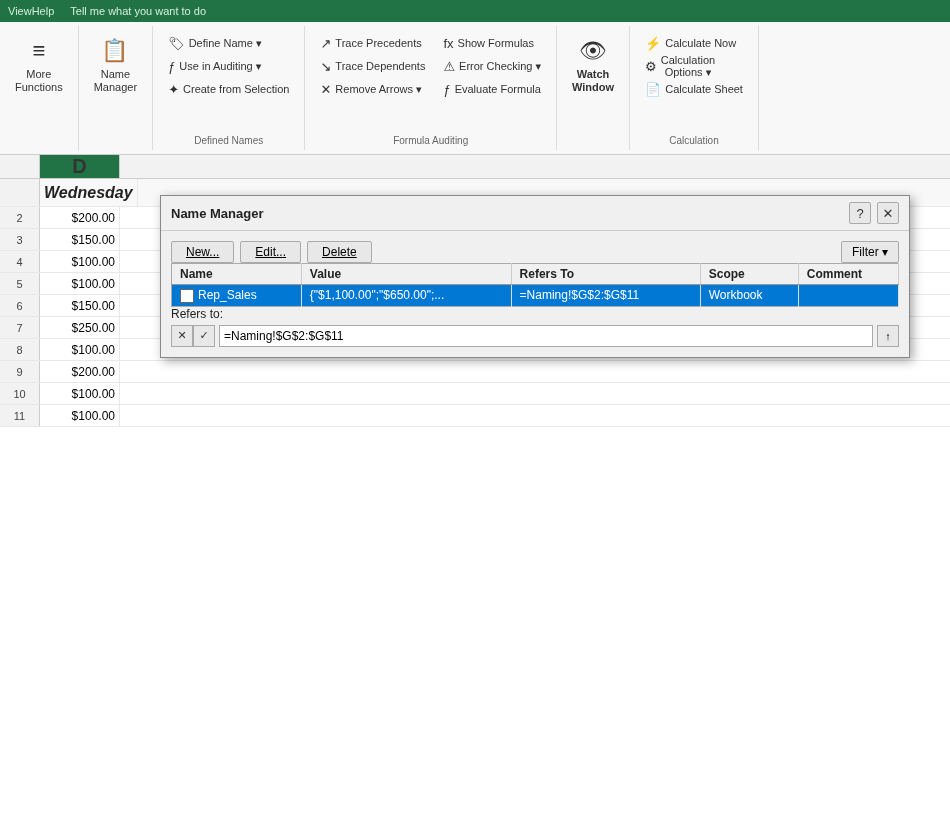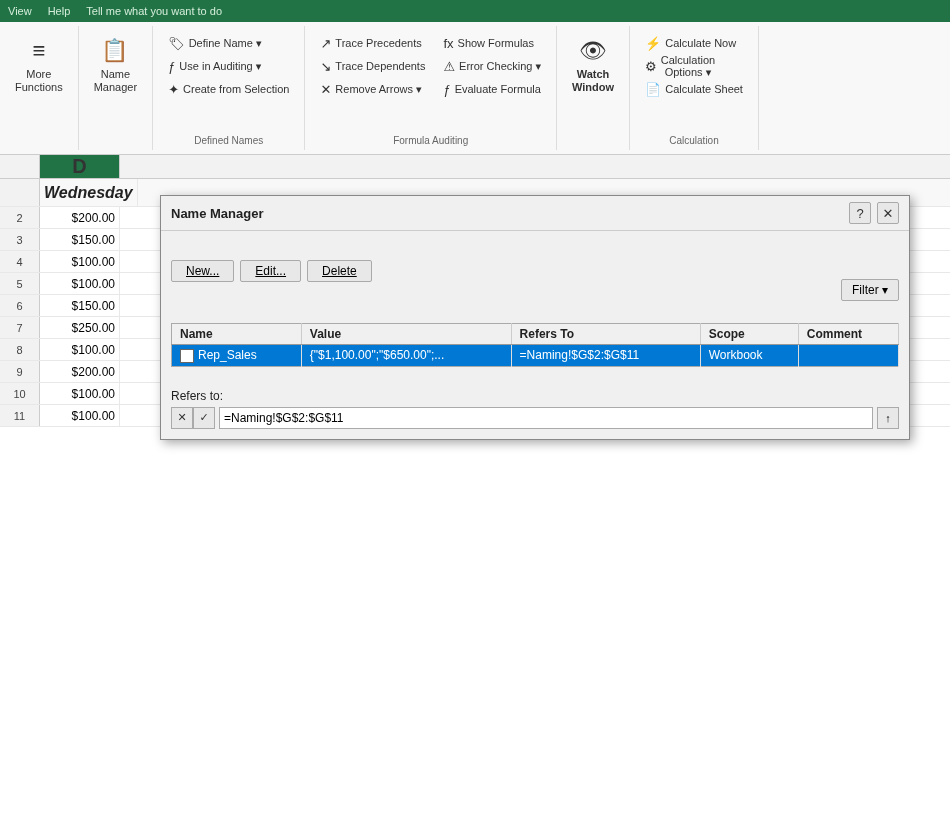--- a/index.html
+++ b/index.html
@@ -199,21 +199,21 @@
       justify-content: center;
       font-size: 13px;
       color: #333;
       border-radius: 2px;
     }
 
     .dialog-body {
       padding: 10px;
       display: flex;
       flex-direction: column;
-      gap: 22px;
+      gap: 0;
     }
     .dialog-toolbar {
       display: flex;
       gap: 6px;
       align-items: center;
     }
     .dialog-toolbar-btn {
       padding: 3px 14px;
       border: 1px solid #aaa;
       background: #e8e8e8;
@@ -224,21 +224,20 @@
       color: #000;
     }
     .filter-btn {
       margin-left: auto;
       padding: 3px 10px;
       border: 1px solid #aaa;
       background: #e8e8e8;
       cursor: pointer;
       font-size: 12px;
       border-radius: 2px;
-      margin-top: 38px;
     }
 
     .names-table {
       width: 100%;
       border-collapse: collapse;
       background: #fff;
       border: 1px solid #aaa;
     }
     .names-table th {
       background: #f0f0f0;
@@ -349,21 +348,21 @@
       font-weight: bold;
       color: #222;
     }
   </style>
 </head>
 <body>
 
 <div class="ribbon">
 
   <div class="ribbon-top-bar">
-    <span style="margin-right:16px; cursor:pointer;">View</span>
+    <span style="margin-right:0; cursor:pointer;">View</span>
     <span style="margin-right:16px; cursor:pointer;">Help</span>
     <span style="cursor:pointer; color:#d4edda;">Tell me what you want to do</span>
   </div>
 
   <div class="ribbon-content">
 
     <div class="ribbon-group">
       <div class="ribbon-group-items">
         <button class="ribbon-btn">
           <span class="btn-icon">≡</span>

